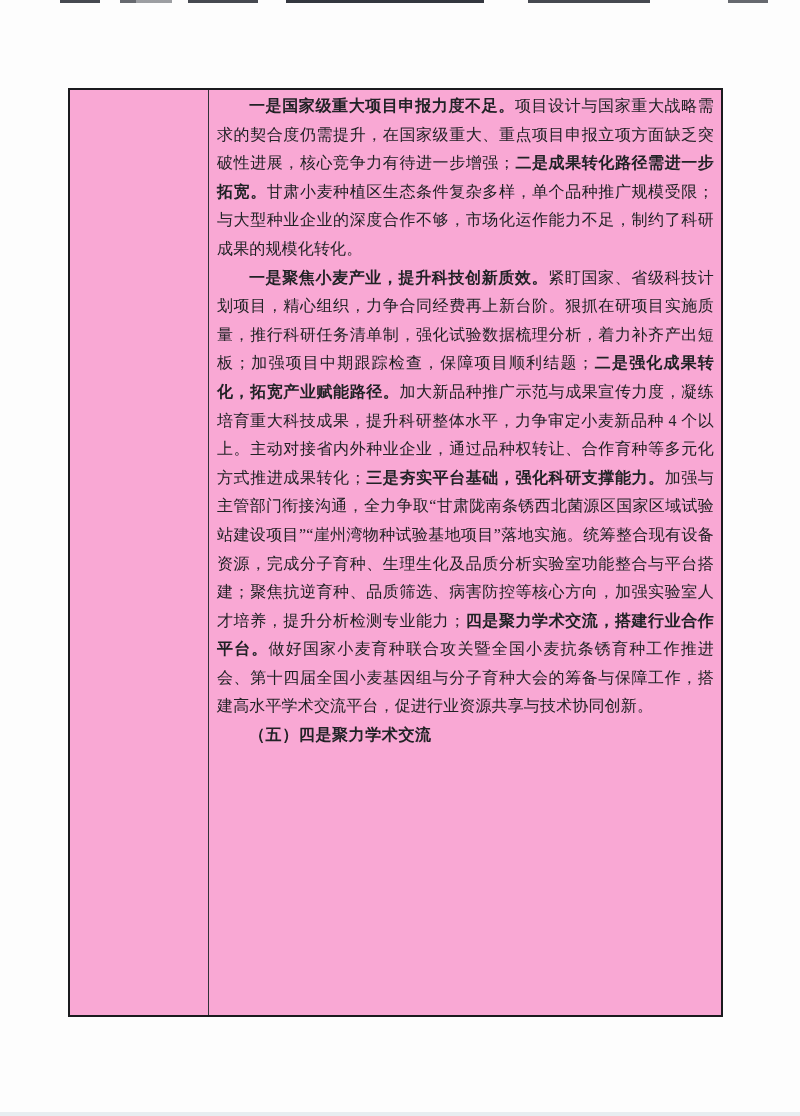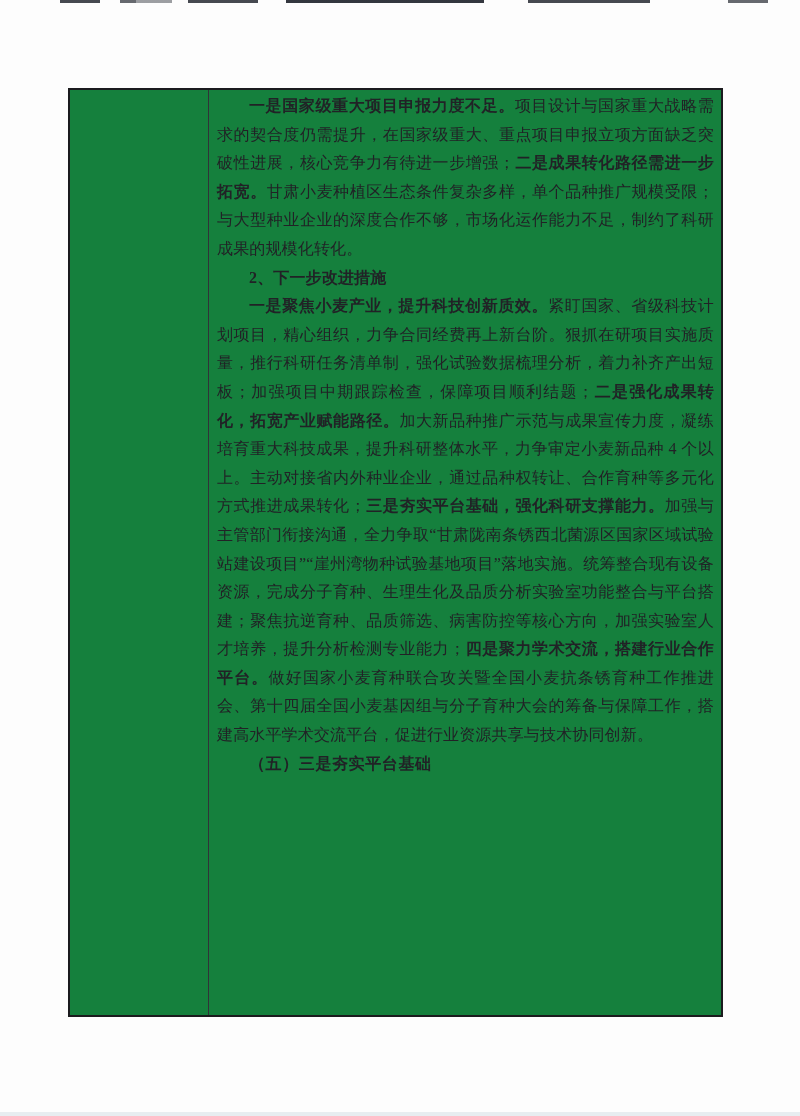--- a/index.html
+++ b/index.html
@@ -38,21 +38,21 @@
   
   .doc-table {
     position: absolute;
     left: 68px;
     top: 88px;
     width: 655px;
     height: 929px;
     border: 2px solid #1b1b1e;
     box-sizing: border-box;
     display: flex;
-    background: #15803d;
+    background: #f9a8d4;
   }
   .cell-stub {
     width: 139px;
     box-sizing: border-box;
     border-right: 1px solid #303238;
     flex: 0 0 auto;
   }
   .cell-content {
     flex: 1 1 auto;
     box-sizing: border-box;
@@ -80,20 +80,19 @@
 </head>
 <body>
 
 <div class="page">
   <div class="scan-strip-top"></div>
 
   <div class="doc-table">
     <div class="cell-stub"></div>
     <div class="cell-content">
         <p class="para body"><span class="run bold">一是国家级重大项目申报力度不足。</span><span class="run">项目设计与国家重大战略需求的契合度仍需提升，在国家级重大、重点项目申报立项方面缺乏突破性进展，核心竞争力有待进一步增强；</span><span class="run bold">二是成果转化路径需进一步拓宽。</span><span class="run">甘肃小麦种植区生态条件复杂多样，单个品种推广规模受限；与大型种业企业的深度合作不够，市场化运作能力不足，制约了科研成果的规模化转化。</span></p>
-        <p class="para subheading"><span class="run bold">2、下一步改进措施</span></p>
         <p class="para body"><span class="run bold">一是聚焦小麦产业，提升科技创新质效。</span><span class="run">紧盯国家、省级科技计划项目，精心组织，力争合同经费再上新台阶。狠抓在研项目实施质量，推行科研任务清单制，强化试验数据梳理分析，着力补齐产出短板；加强项目中期跟踪检查，保障项目顺利结题；</span><span class="run bold">二是强化成果转化，拓宽产业赋能路径。</span><span class="run">加大新品种推广示范与成果宣传力度，凝练培育重大科技成果，提升科研整体水平，力争审定小麦新品种 4 个以上。主动对接省内外种业企业，通过品种权转让、合作育种等多元化方式推进成果转化；</span><span class="run bold">三是夯实平台基础，强化科研支撑能力。</span><span class="run">加强与主管部门衔接沟通，全力争取“甘肃陇南条锈西北菌源区国家区域试验站建设项目”“崖州湾物种试验基地项目”落地实施。统筹整合现有设备资源，完成分子育种、生理生化及品质分析实验室功能整合与平台搭建；聚焦抗逆育种、品质筛选、病害防控等核心方向，加强实验室人才培养，提升分析检测专业能力；</span><span class="run bold">四是聚力学术交流，搭建行业合作平台。</span><span class="run">做好国家小麦育种联合攻关暨全国小麦抗条锈育种工作推进会、第十四届全国小麦基因组与分子育种大会的筹备与保障工作，搭建高水平学术交流平台，促进行业资源共享与技术协同创新。</span></p>
-        <p class="para heading"><span class="run bold">（五）三是夯实平台基础</span></p>
+        <p class="para heading"><span class="run bold">（五）四是聚力学术交流</span></p>
       </div>
   </div>
 
   <div class="scan-strip-bottom"></div>
 </div>
 
 </body></html>

